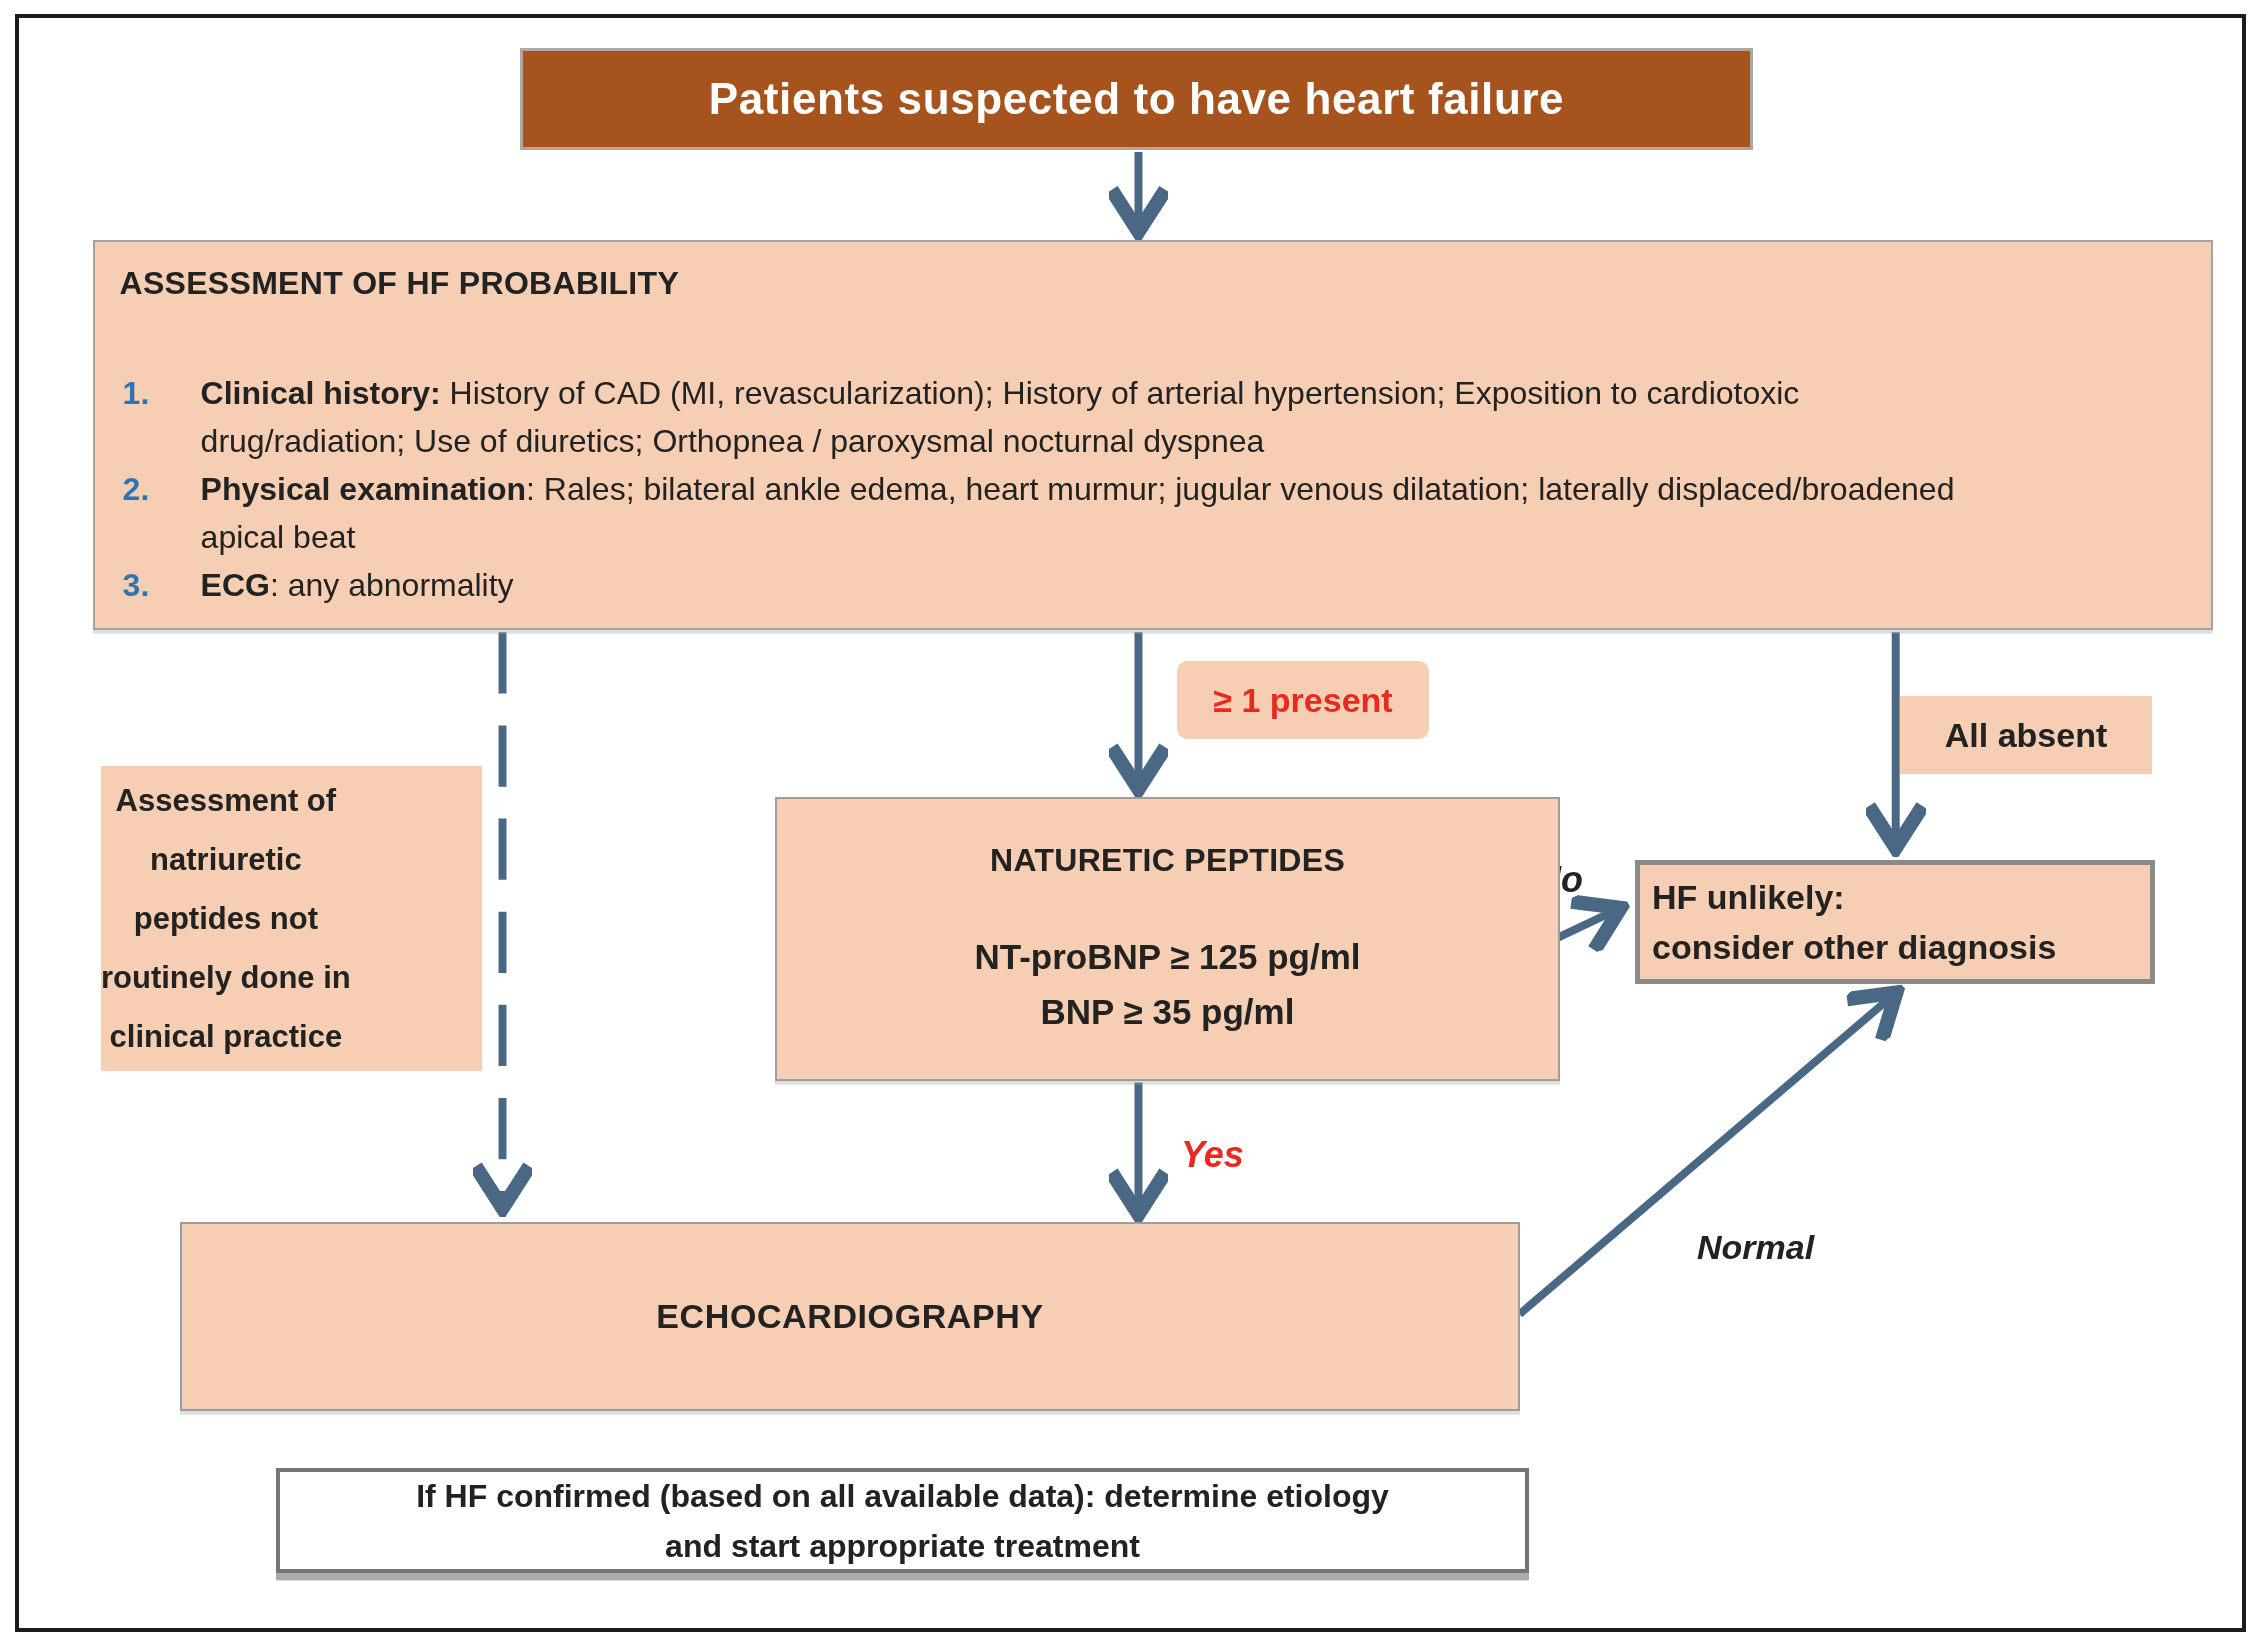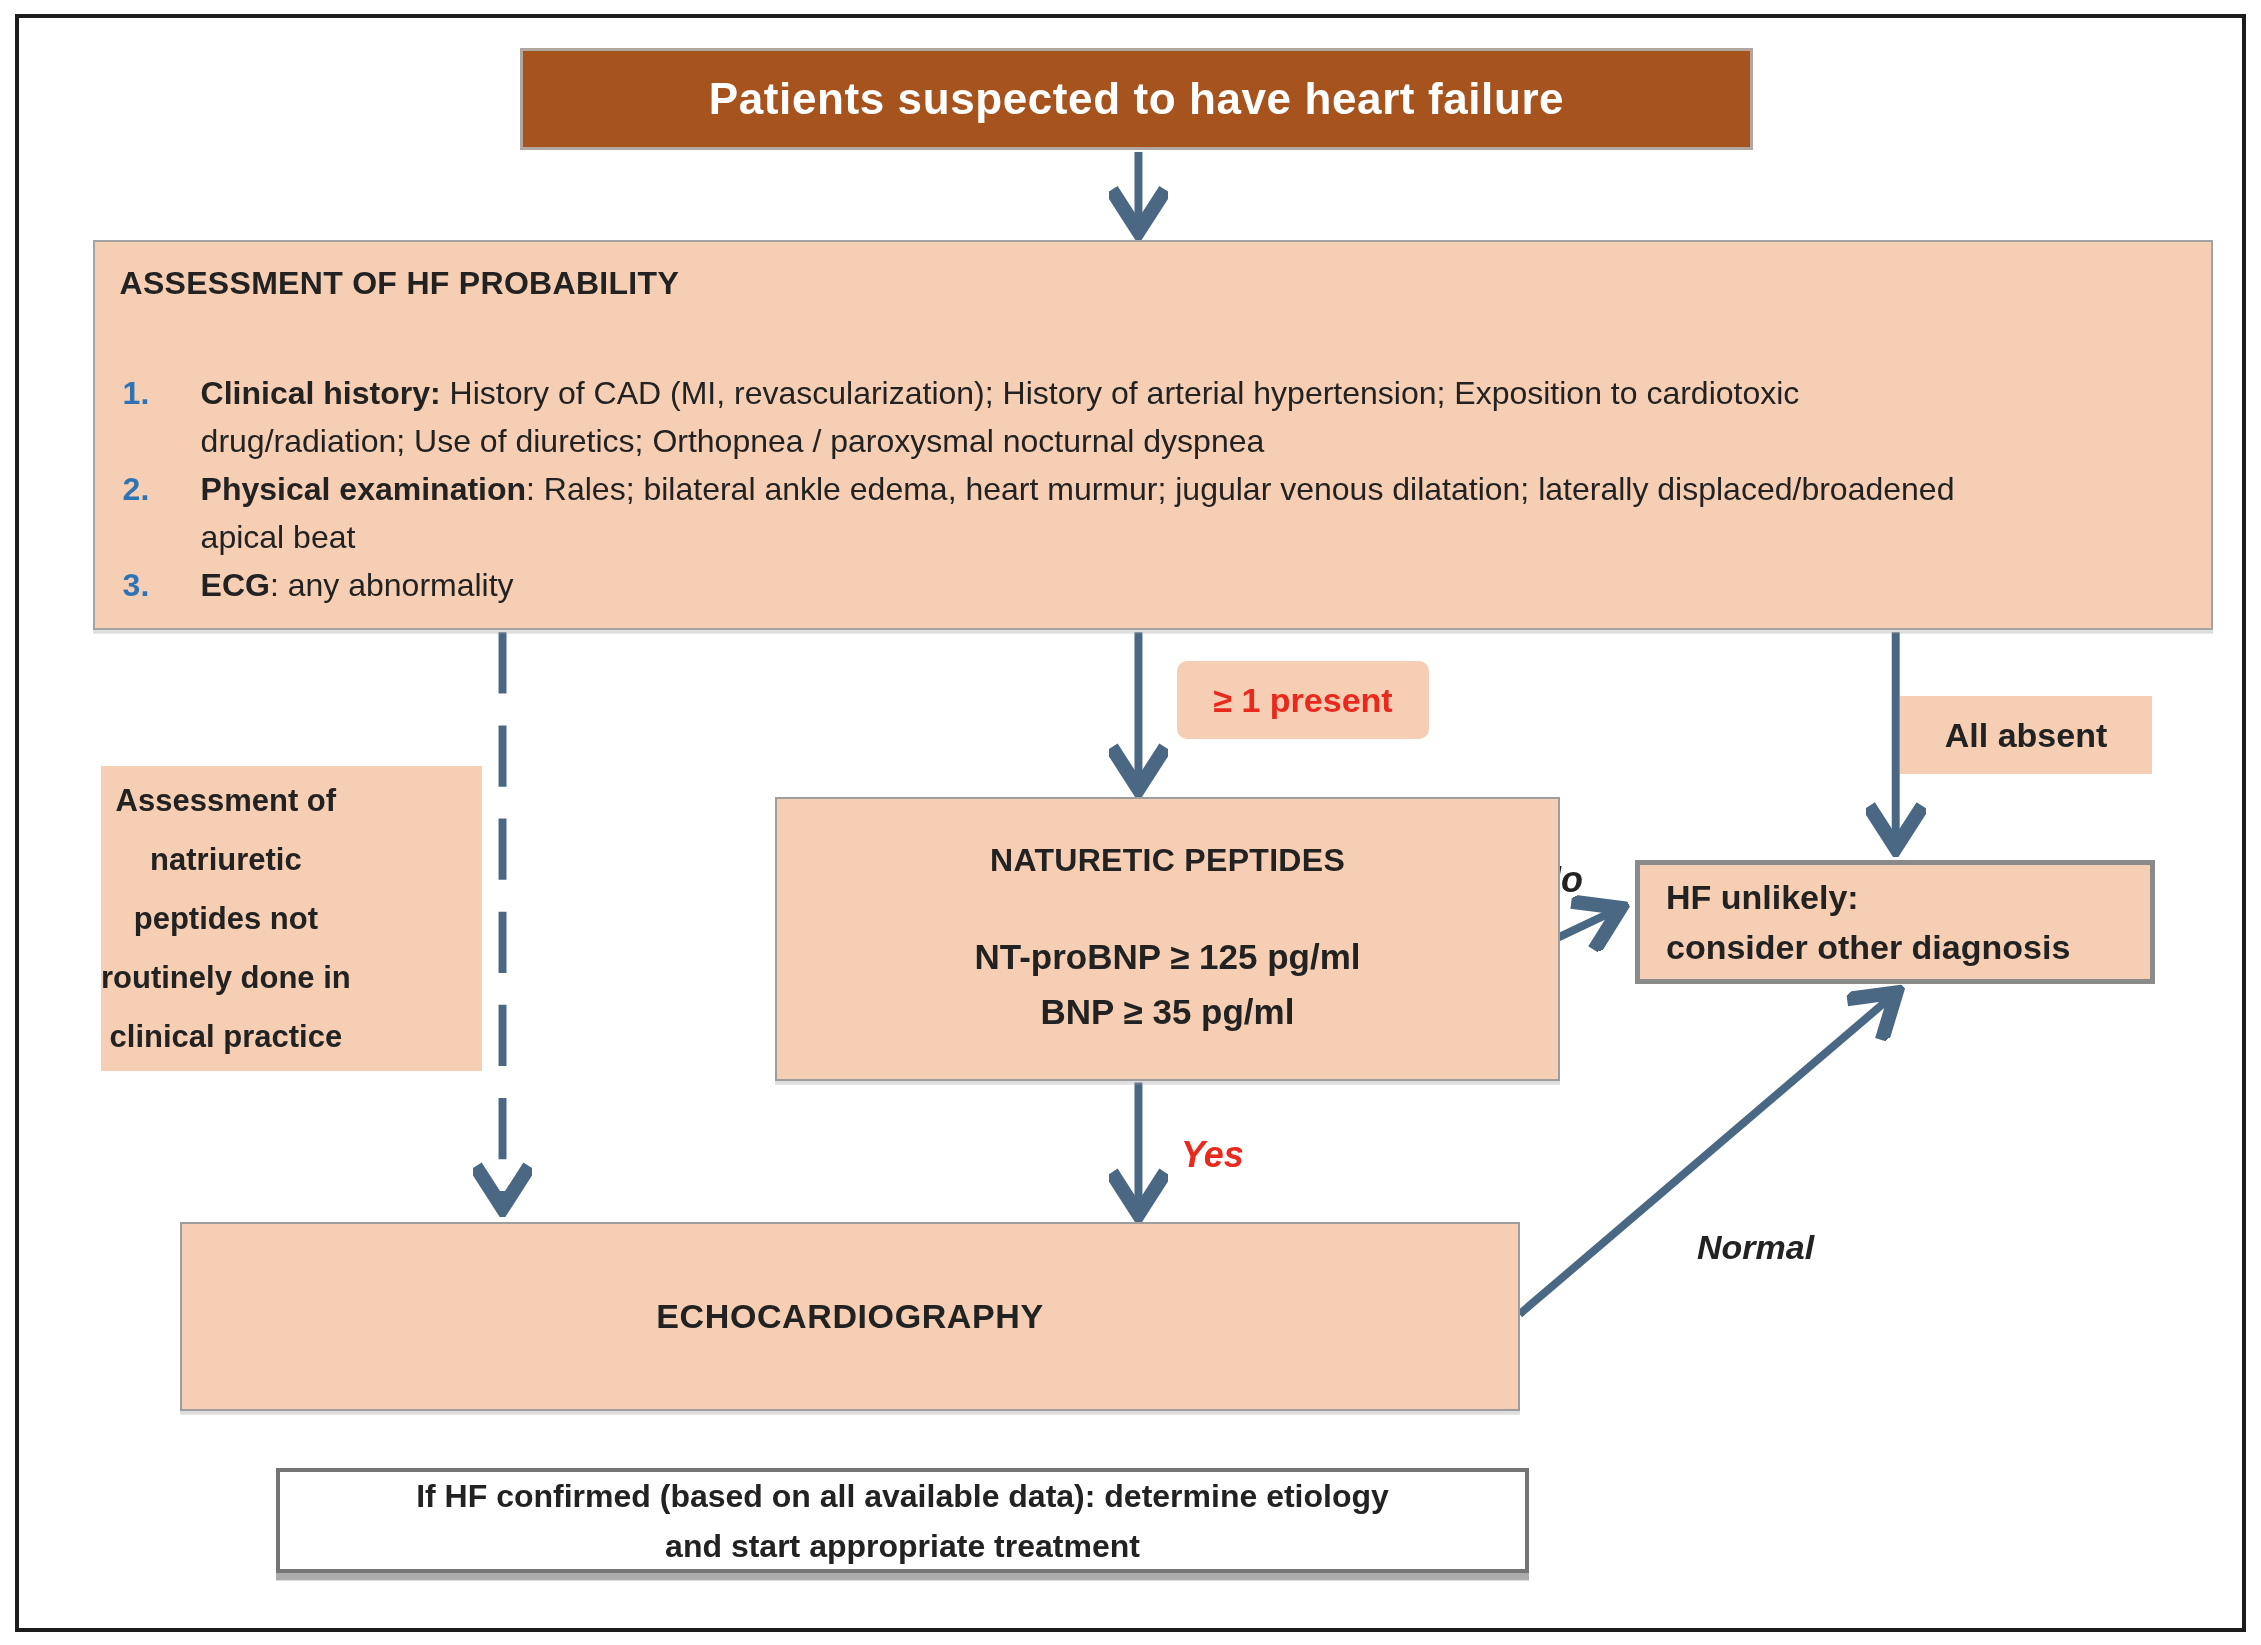--- a/index.html
+++ b/index.html
@@ -58,21 +58,21 @@
   
   .nat-box{left:743px;top:797px;width:785px;height:284px;background:var(--peach);
     border:2.5px solid #9d9d9d;box-shadow:0 3.7px 0 rgba(160,160,160,.35);
     display:flex;flex-direction:column;align-items:center;padding-top:43px;margin-left:32px;}
   .nat-title{font-weight:bold;font-size:32px;letter-spacing:0.3px;}
   .nat-values{margin-top:50px;font-weight:bold;font-size:35px;line-height:55px;text-align:center;white-space:pre-line;}
 
   
   .hf-box{left:1635px;top:860px;width:520px;height:124px;background:var(--peach);
     border:5.5px solid #8a8a8a;display:flex;align-items:center;}
-  .hf-box span{padding-left:26px;font-weight:bold;font-size:34px;line-height:50px;white-space:pre-line;}
+  .hf-box span{padding-left:12px;font-weight:bold;font-size:34px;line-height:50px;white-space:pre-line;}
 
   
   .echo-box{left:180px;top:1222px;width:1340px;height:189px;background:var(--peach);
     border:2.5px solid #9d9d9d;box-shadow:0 3.7px 0 rgba(160,160,160,.35);
     display:flex;align-items:center;justify-content:center;}
   .echo-box span{font-weight:bold;font-size:34px;letter-spacing:0.6px;}
 
   
   .final-box{left:276px;top:1468px;width:1253px;height:105px;background:#ffffff;
     border:4.9px solid #757575;box-shadow:0 7.4px 0 #ababab;

